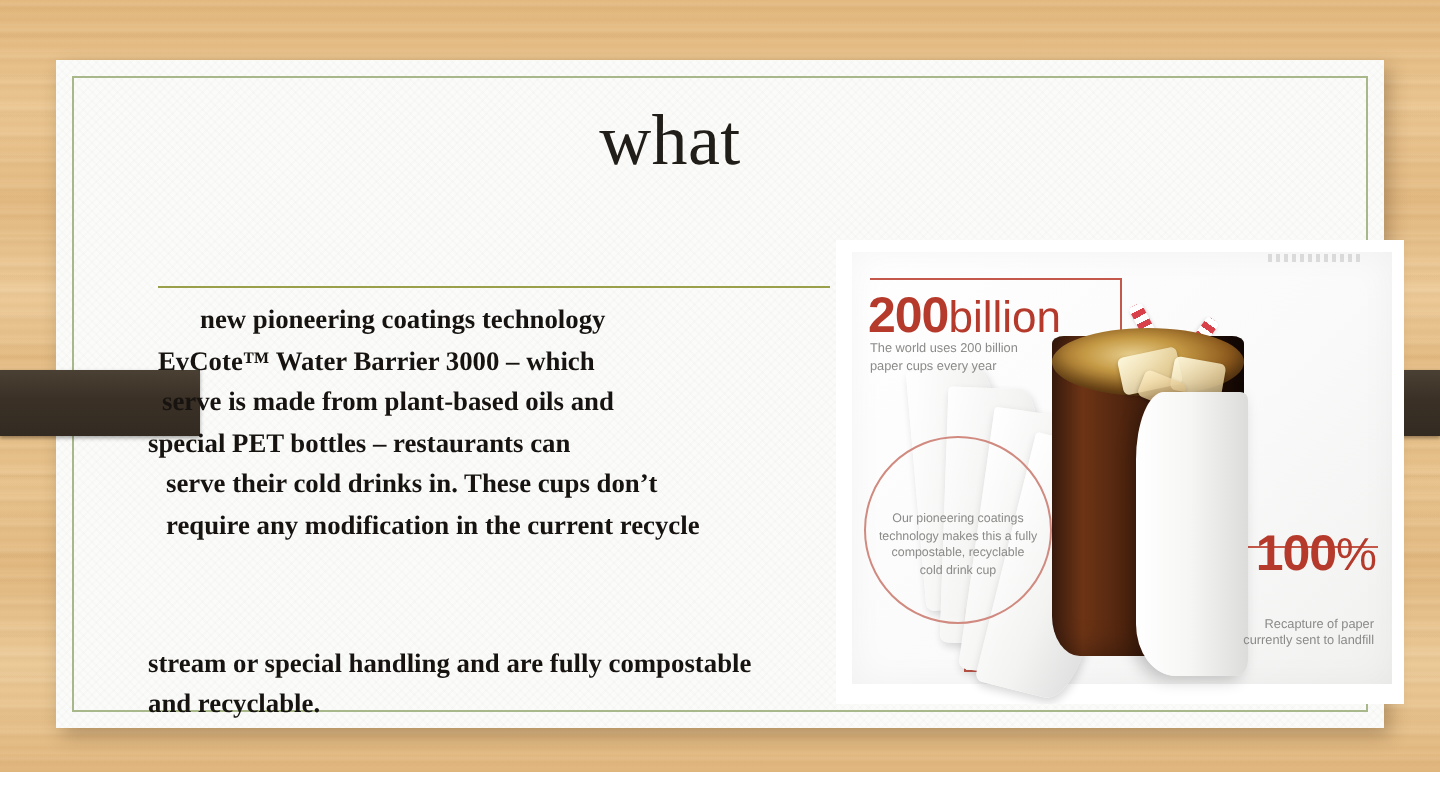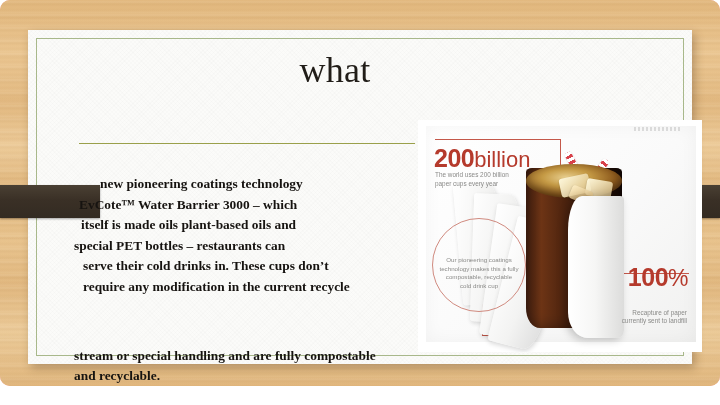--- a/index.html
+++ b/index.html
@@ -8,21 +8,20 @@
     padding: 0;
     background: #ffffff;
   }
   #slide-root {
     position: relative;
     width: 720px;
     height: 386px;
     overflow: hidden;
     font-family: "Liberation Serif", "DejaVu Serif", serif;
     background: #fca5a5;
-    border-radius: 10px;
   }
 
   
   .wood-bg {
     position: absolute;
     inset: 0;
     background:
       repeating-linear-gradient(
         to bottom,
         rgba(255,255,255,0.00) 0px,
@@ -143,21 +142,21 @@
     font-size: 13.4px;
     line-height: 20.6px;
     color: #161310;
     font-family: "Liberation Serif", "DejaVu Serif", serif;
     font-weight: 600;
   }
   .body-text .ln {
     display: block;
     white-space: nowrap;
   }
-  .ind-1 { padding-left: 26px; margin-top: 24px; }
+  .ind-1 { padding-left: 26px; }
   .ind-2 { padding-left: 5px; }
   .ind-3 { padding-left: 7px; }
   .ind-4 { padding-left: 0px; }
   .ind-5 { padding-left: 8px; }
   .ind-6 { padding-left: 9px; }
   .ind-7 { padding-left: 9px; }
   .ind-8 { padding-left: 0px; margin-top: 48px; }
   .ind-9 { padding-left: 0px; }
 
   
@@ -373,21 +372,21 @@
   <div class="ribbon ribbon-left"></div>
   <div class="ribbon ribbon-right"></div>
 
   <div class="slide-title">what</div>
 
   <div class="body-rule"></div>
 
   <div class="body-text">
     <span class="ln ind-1">new pioneering coatings technology</span>
     <span class="ln ind-2">EvCote™ Water Barrier 3000 – which</span>
-    <span class="ln ind-3">itself  is made oils plant-based oils and</span>
+    <span class="ln ind-3">serve  is made from plant-based oils and</span>
     <span class="ln ind-4">special PET bottles – restaurants can</span>
     <span class="ln ind-6">serve their cold drinks in. These cups don’t</span>
     <span class="ln ind-7">require any modification in the current recycle</span>
     <span class="ln ind-8">stream or special handling and are fully compostable</span>
     <span class="ln ind-9">and recyclable.</span>
   </div>
 
   <div class="infographic">
     <div class="info-sheet"></div>
     <div class="info-topnoise"></div>

